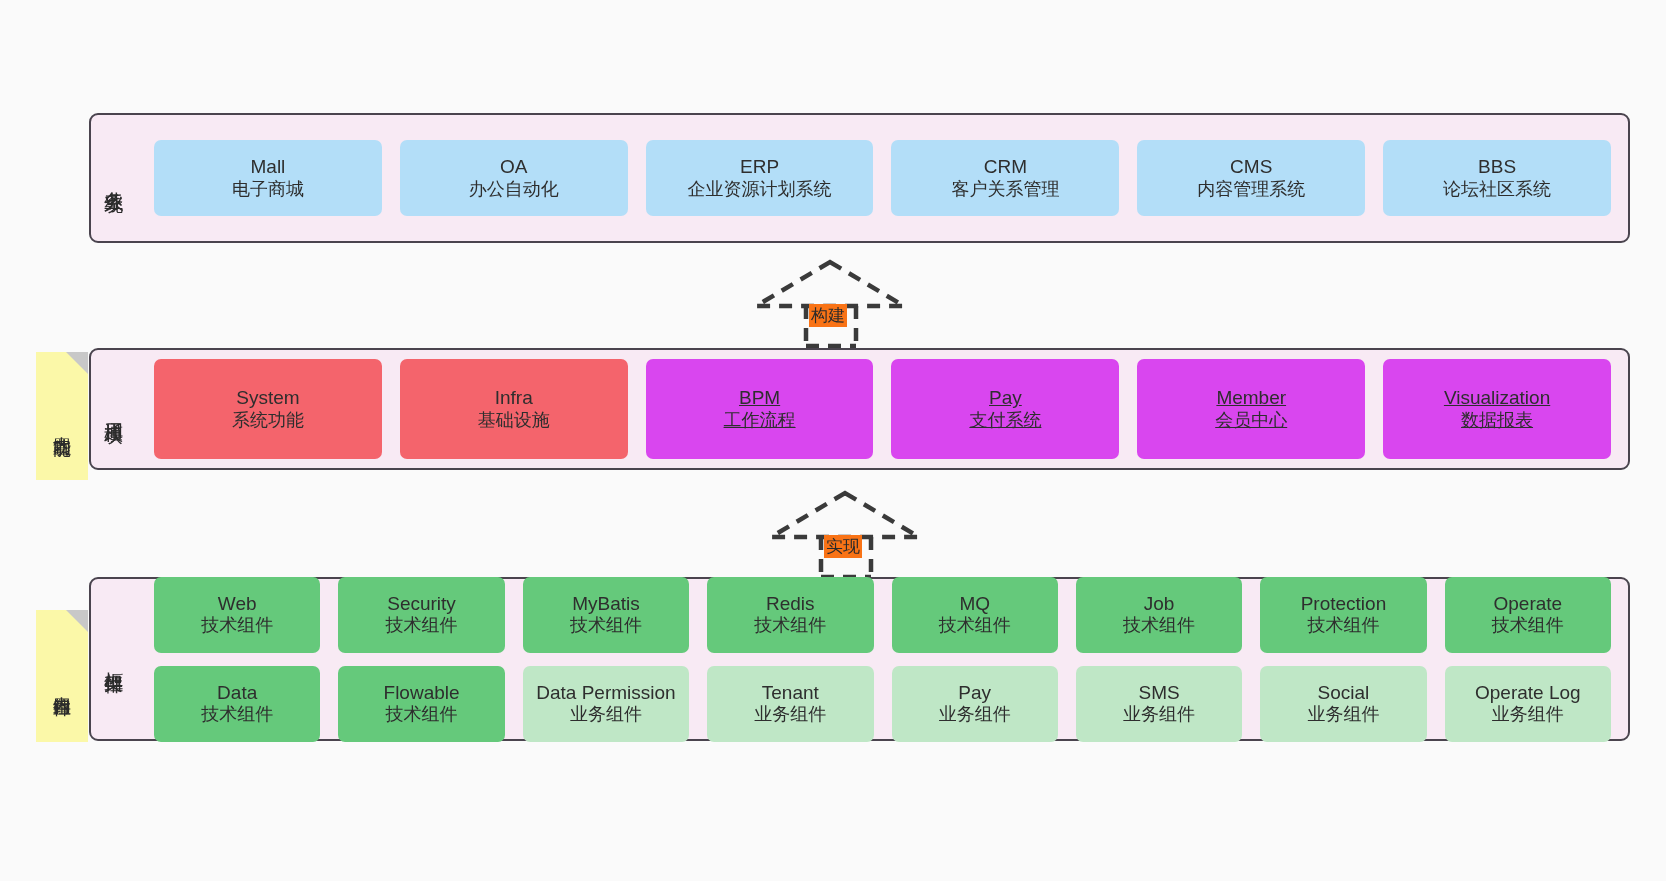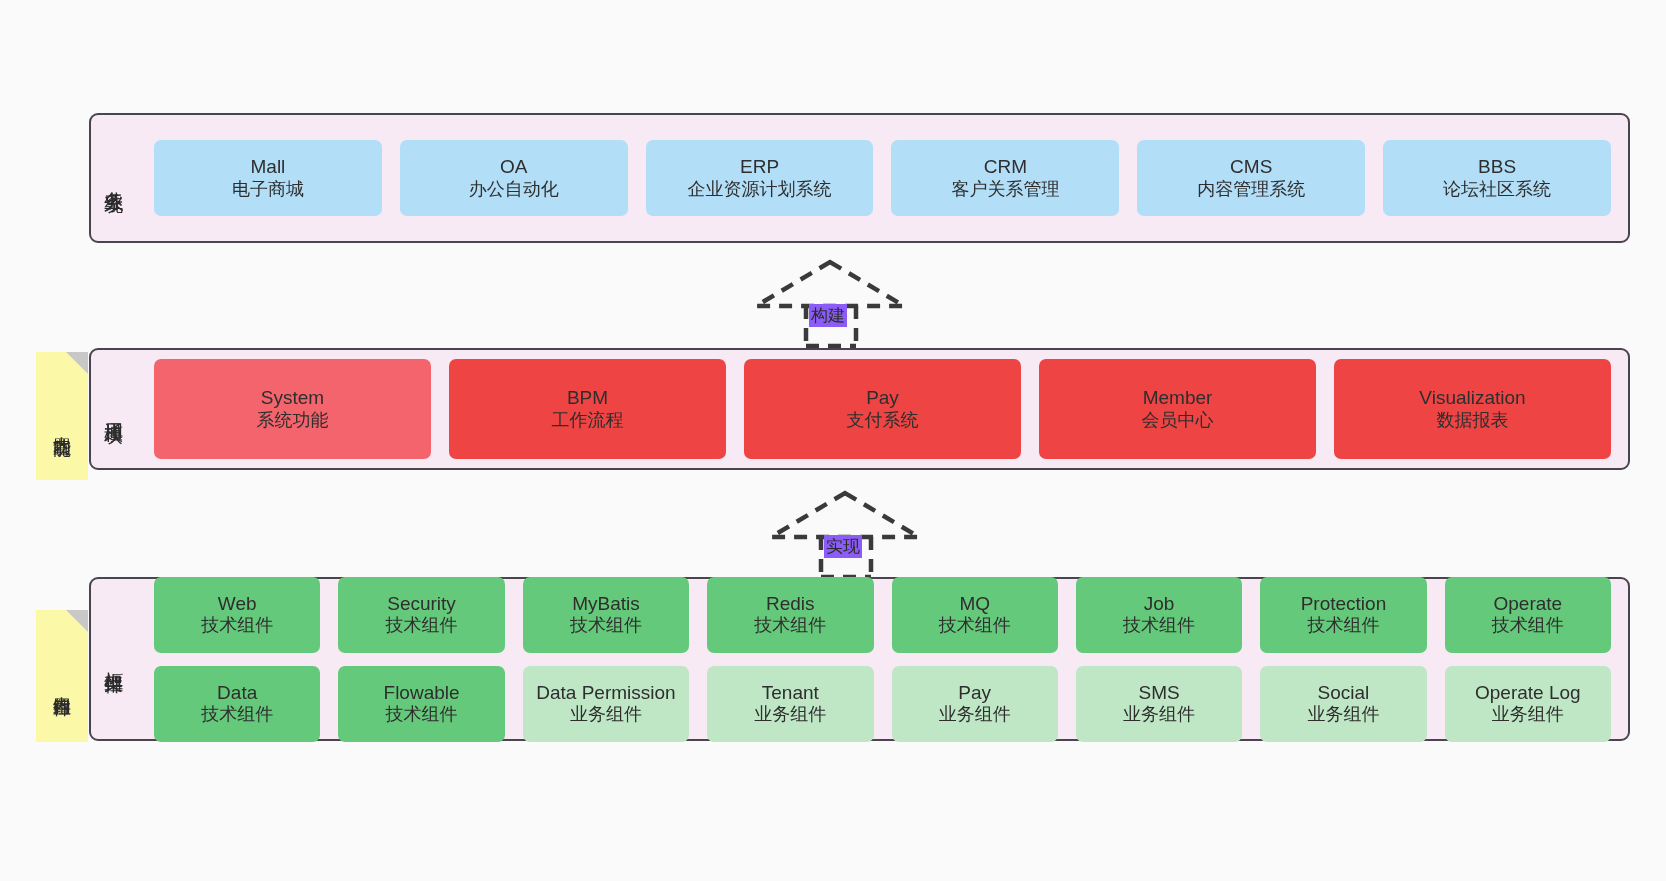--- a/index.html
+++ b/index.html
@@ -70,21 +70,21 @@
   .card .t1 { font-size: 19px; }
   .card .t2 { font-size: 18px; }
   .card .t1, .card .t2 { display: block; }
 
   .h-biz   { height: 76px; }
   .h-mod   { height: 100px; }
   .h-comp  { height: 76px; }
 
   .c-blue      { background: #b3def8; }
   .c-red       { background: #f4646c; }
-  .c-pink      { background: #ef4444; }
+  .c-pink      { background: #d946ef; text-decoration: underline; }
   .c-green     { background: #65c97b; }
   .c-lgreen    { background: #bfe7c6; }
 
   
   .note {
     position: absolute;
     background: #fbf8a8;
     width: 52px;
     display: flex;
     align-items: center;
@@ -105,21 +105,21 @@
     border-left: 22px solid transparent;
   }
   .note .note-text { padding-top: 16px; }
 
   
   .connector { position: absolute; }
   .connector .conn-label {
     position: absolute;
     font-size: 17px;
     color: #2b2b2b;
-    background: #8b5cf6;
+    background: #f97316;
     padding: 0 2px;
     white-space: nowrap;
     user-select: none;
   }
 </style>
 </head>
 <body>
 
 <div id="stage">
 
@@ -170,20 +170,24 @@
     <span class="note-text">内置功能</span>
   </div>
 
   <div class="layer" id="layer-mod" style="left:89px; top:348px; width:1541px; height:122px;">
     <div class="layer-label">通用模块</div>
     <div class="layer-body">
       <div class="row">
         <div class="card c-red h-mod">
           <span class="t1">System</span>
           <span class="t2">系统功能</span>
+        </div>
+        <div class="card c-red h-mod">
+          <span class="t1">Infra</span>
+          <span class="t2">基础设施</span>
         </div>
         <div class="card c-pink h-mod">
           <span class="t1">BPM</span>
           <span class="t2">工作流程</span>
         </div>
         <div class="card c-pink h-mod">
           <span class="t1">Pay</span>
           <span class="t2">支付系统</span>
         </div>
         <div class="card c-pink h-mod">

